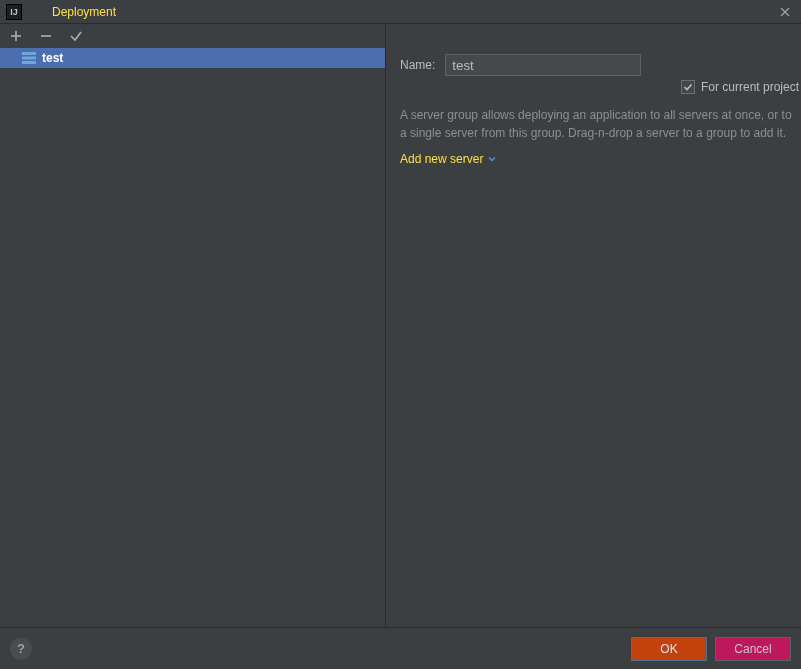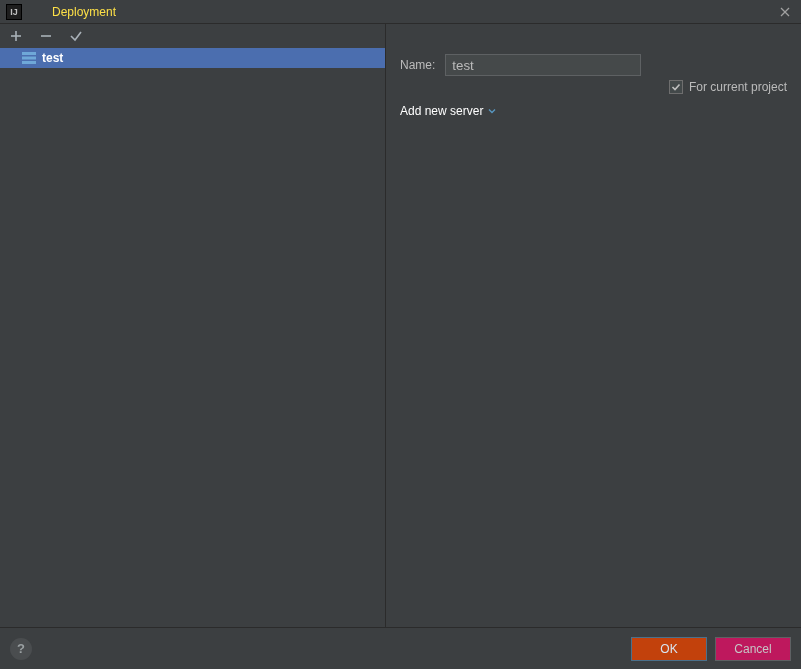--- a/index.html
+++ b/index.html
@@ -87,21 +87,21 @@
   }
   .tree-item.selected {
     background: #4b6eaf;
     color: #ffffff;
   }
   .tree-item .node-icon { width: 14px; height: 12px; }
   .tree-item .label { font-weight: bold; font-size: 12px; }
 
   
   .form {
-    padding: 12px 14px 10px 14px;
+    padding: 12px 2px 10px 14px;
   }
   .row1 {
     display: flex;
     align-items: center;
     gap: 10px;
   }
   .row1 .name-label { color: #bbbbbb; }
   .row1 input[type="text"] {
     width: 196px;
     height: 22px;
@@ -126,21 +126,21 @@
   .row1 .chk .box svg { width: 10px; height: 10px; }
 
   .desc {
     margin-top: 12px;
     color: #8a8f91;
     line-height: 18px;
     padding-right: 6px;
   }
   .add-server {
     margin-top: 10px;
-    color: #ffffff;
+    color: #fde047;
     display: inline-flex;
     align-items: center;
     gap: 4px;
     cursor: pointer;
   }
   .add-server svg { width: 10px; height: 10px; }
 
   
   .footer {
     height: 42px;
@@ -230,20 +230,21 @@
         <div class="spacer"></div>
         <label class="chk">
           <span class="box">
             <svg viewBox="0 0 10 10">
                 <polyline points="1.5,5 4,7.5 8.5,2.5" fill="none" stroke="#bfbfbf" stroke-width="1.6"></polyline>
               </svg>
           </span>
           <span>For current project</span>
         </label>
       </div>
+      <div class="desc">A server group allows deploying an application to all servers at once, or to a single server from this group. Drag-n-drop a server to a group to add it.</div>
       <div class="add-server">
         <span>Add new server</span>
         <svg viewBox="0 0 10 10">
             <polyline points="2,3.5 5,6.5 8,3.5" fill="none" stroke="#5896bf" stroke-width="1.4"></polyline>
           </svg>
       </div>
     </div>
   </div>
 
 </div>

